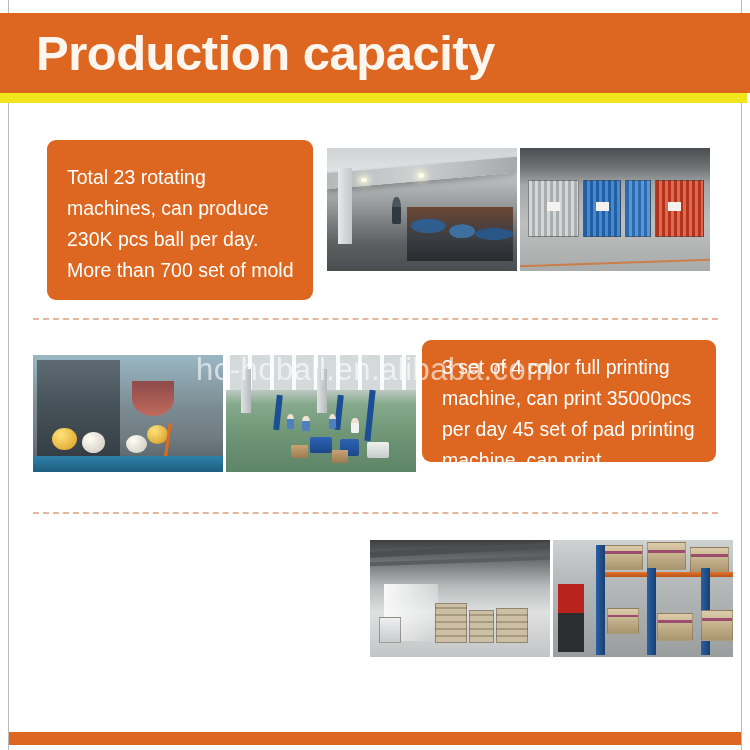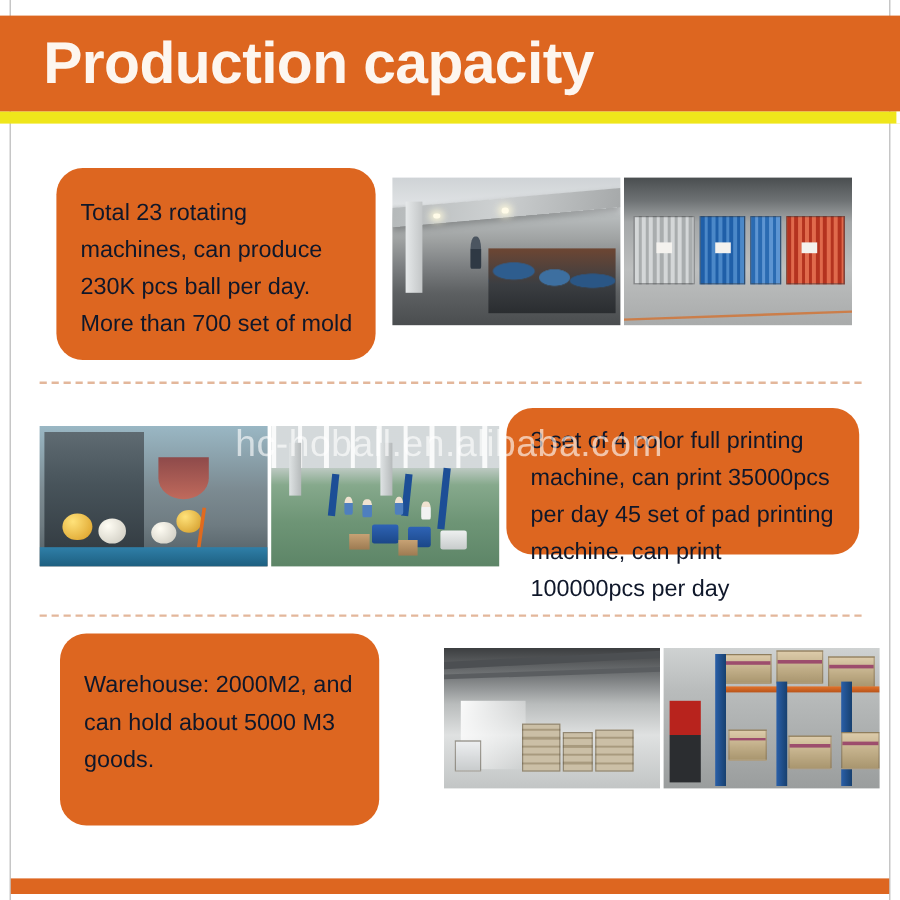--- a/index.html
+++ b/index.html
@@ -67,22 +67,22 @@
     top: 0;
     width: 3px;
     height: 10px;
     background: #ffffff;
   }
 
   
   .callout {
     position: absolute;
     background: #DD6620;
-    border-radius: 22px;
-    color: #0f172a;
+    border-radius: 9px;
+    color: #ffffff;
     font-size: 19.5px;
     line-height: 31px;
     padding: 22px 18px 22px 20px;
     white-space: pre-wrap;
     z-index: 3;
   }
   .callout-1 { left: 47px;  top: 140px; width: 266px; height: 160px; }
   .callout-2 { left: 422px; top: 340px; width: 294px; height: 122px; padding-top: 12px; }
   .callout-3 { left: 50px;  top: 528px; width: 266px; height: 160px; padding-top: 28px; }
 
@@ -399,21 +399,20 @@
       <div class="carton" style="left:56%;bottom:8%;width:8%"></div>
     </div>
   </div>
 
   <div class="callout callout-2">3 set of 4 color full printing machine, can print 35000pcs per day 45 set of pad printing machine, can print 100000pcs per day</div>
 
   <div class="watermark">hc-hoball.en.alibaba.com</div>
 
   <div class="divider divider-2"></div>
 
-  <div class="callout callout-3">Warehouse: 2000M2, and can hold about 5000 M3 goods.</div>
 
   <div class="photo-pair pair-3">
     <div class="photo ph-aisle">
       <div class="beam"></div>
       <div class="beam2"></div>
       <div class="light"></div>
       <div class="stack" style="left:36%;width:18%;height:34%"></div>
       <div class="stack" style="left:55%;width:14%;height:28%"></div>
       <div class="stack" style="left:70%;width:18%;height:30%"></div>
       <div class="stack" style="left:5%;width:12%;height:22%;background:linear-gradient(180deg,#eceef0,#c9cccd)"></div>

